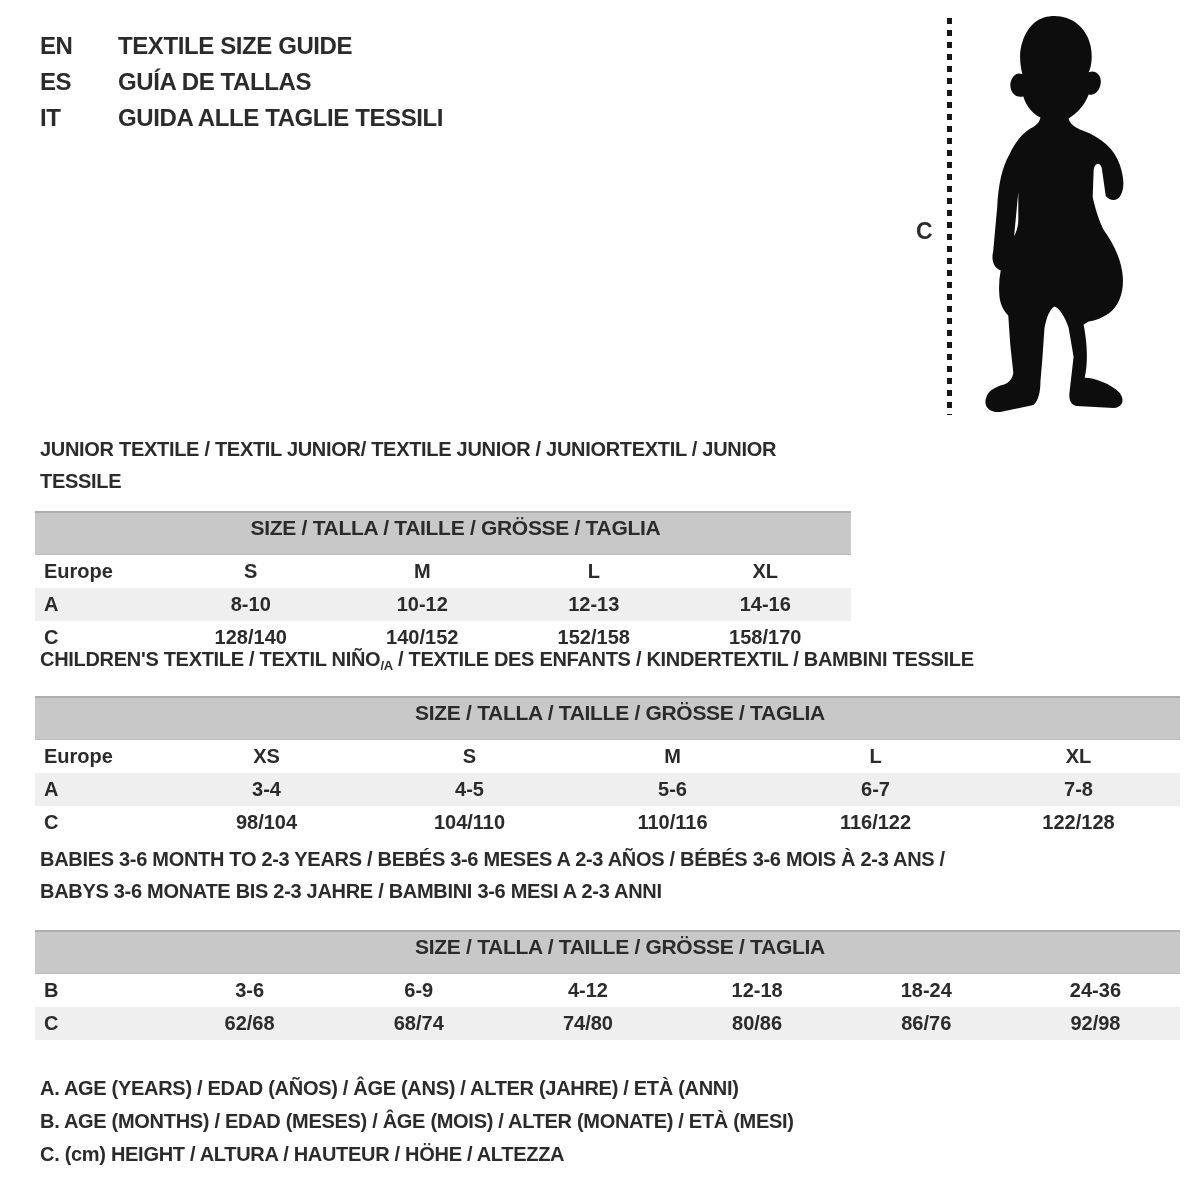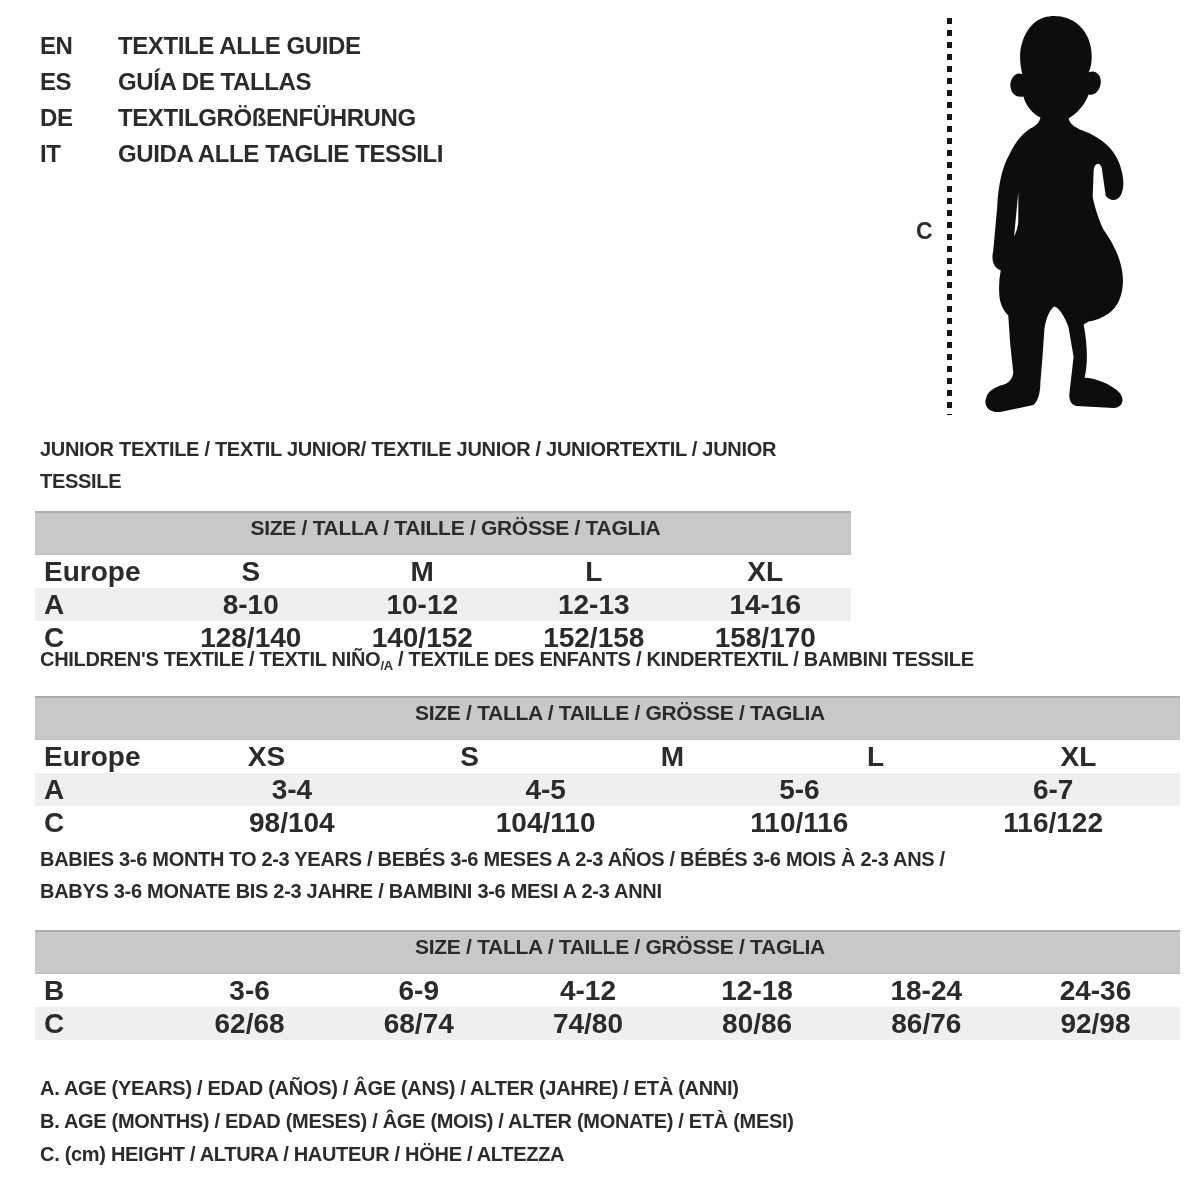--- a/index.html
+++ b/index.html
@@ -38,46 +38,42 @@
   .sec-babies{top:843px;width:1145px;}
   .section-title{margin:0 0 0 5px;font-size:20px;line-height:32px;letter-spacing:-0.3px;}
   .sub-seg{font-size:13px;vertical-align:-4px;}
   .size-bar{
     margin-top:14px;height:44px;line-height:30px;box-sizing:border-box;
     background:var(--header-bar-bg);
     border-top:2px solid #aeaeae;border-bottom:1px solid #bdbdbd;
     font-size:21px;padding-left:25px;letter-spacing:-0.3px;text-align:center;
   }
   .sec-babies .size-bar{margin-top:23px;}
-  .t-row{display:flex;height:33px;line-height:33px;font-size:28px;}
+  .t-row{display:flex;height:33px;line-height:33px;font-size:20px;}
   .t-row:nth-child(even){background:var(--row-alt-bg);}
   .t-label{flex:0 0 130px;width:130px;padding-left:9px;box-sizing:border-box;}
   .t-cell{flex:1;text-align:center;}
 
   
   .legend{position:absolute;left:40px;top:1072px;}
   .legend-line{height:33px;line-height:33px;font-size:20px;letter-spacing:-0.3px;}
 </style>
 </head>
 <body>
 
 <div class="page">
 
   <div class="lang-block">
       <div class="lang-row">
         <span class="lang-code">EN</span>
-        <span class="lang-title">TEXTILE ALLE GUIDE</span>
+        <span class="lang-title">TEXTILE SIZE GUIDE</span>
       </div>
       <div class="lang-row">
         <span class="lang-code">ES</span>
         <span class="lang-title">GUÍA DE TALLAS</span>
-      </div>
-      <div class="lang-row">
-        <span class="lang-code">DE</span>
-        <span class="lang-title">TEXTILGRÖßENFÜHRUNG</span>
       </div>
       <div class="lang-row">
         <span class="lang-code">IT</span>
         <span class="lang-title">GUIDA ALLE TAGLIE TESSILI</span>
       </div>
     </div>
 
   <span class="c-label">C</span>
   <div class="measure-line"></div>
   <svg class="silhouette" width="175" height="402" viewBox="0 0 170 400" aria-hidden="true">
@@ -179,27 +175,29 @@
           <span class="t-cell">M</span>
           <span class="t-cell">L</span>
           <span class="t-cell">XL</span>
         </div>
         <div class="t-row">
           <span class="t-label">A</span>
           <span class="t-cell">3-4</span>
           <span class="t-cell">4-5</span>
           <span class="t-cell">5-6</span>
           <span class="t-cell">6-7</span>
+          <span class="t-cell">7-8</span>
         </div>
         <div class="t-row">
           <span class="t-label">C</span>
           <span class="t-cell">98/104</span>
           <span class="t-cell">104/110</span>
           <span class="t-cell">110/116</span>
           <span class="t-cell">116/122</span>
+          <span class="t-cell">122/128</span>
         </div>
       </div>
     </section>
   <section class="size-section sec-babies">
       <h2 class="section-title">
         <div class="title-line"><span>BABIES 3-6 MONTH TO 2-3 YEARS / BEBÉS 3-6 MESES A 2-3 AÑOS / BÉBÉS 3-6 MOIS À 2-3 ANS /</span></div>
         <div class="title-line"><span>BABYS 3-6 MONATE BIS 2-3 JAHRE / BAMBINI 3-6 MESI A 2-3 ANNI</span></div>
       </h2>
       <div class="size-bar">SIZE / TALLA / TAILLE / GRÖSSE / TAGLIA</div>
       <div class="t-body">

